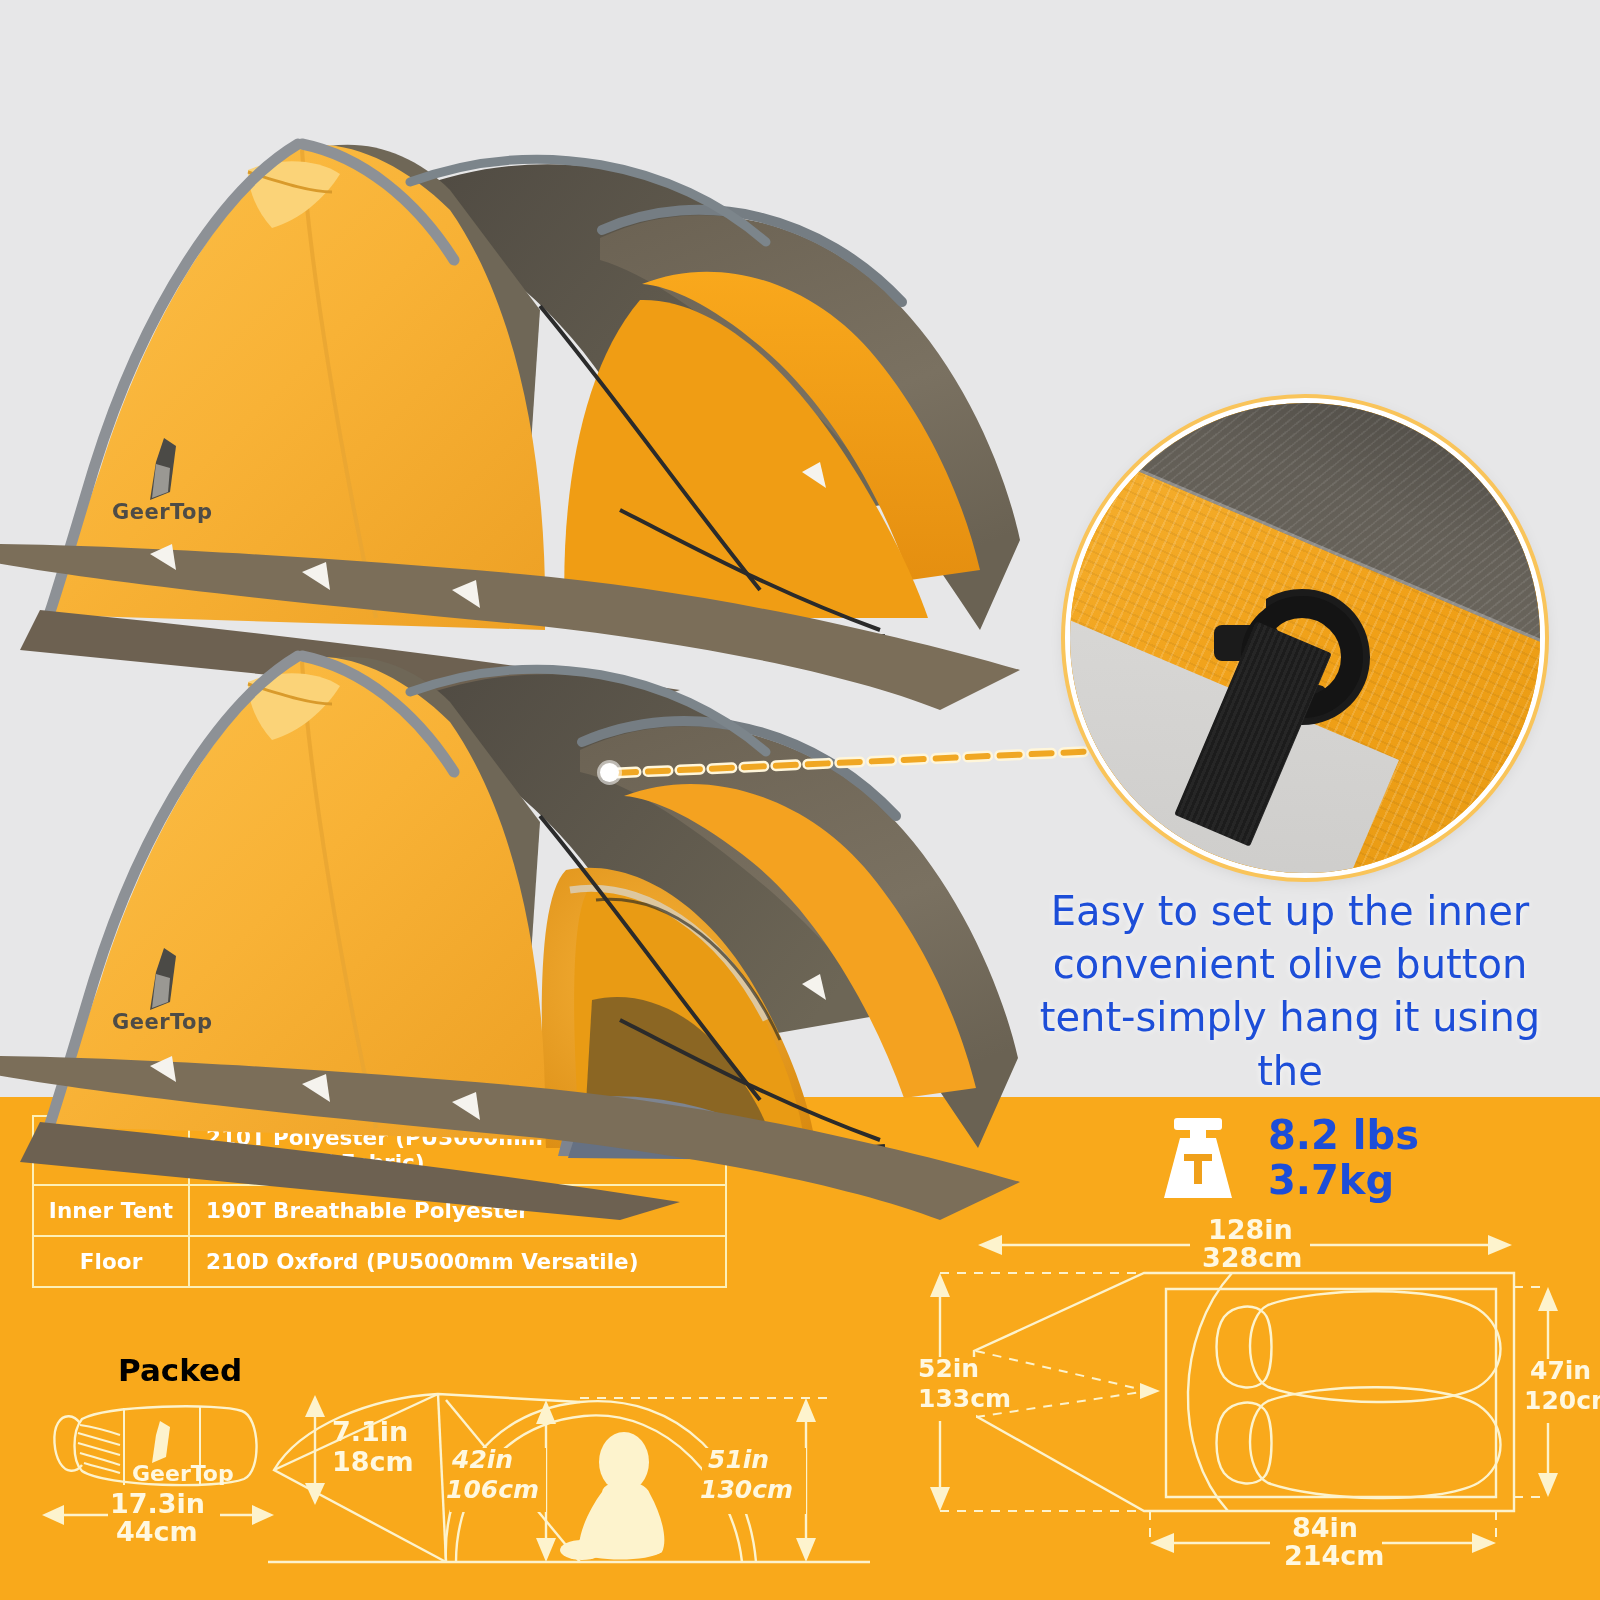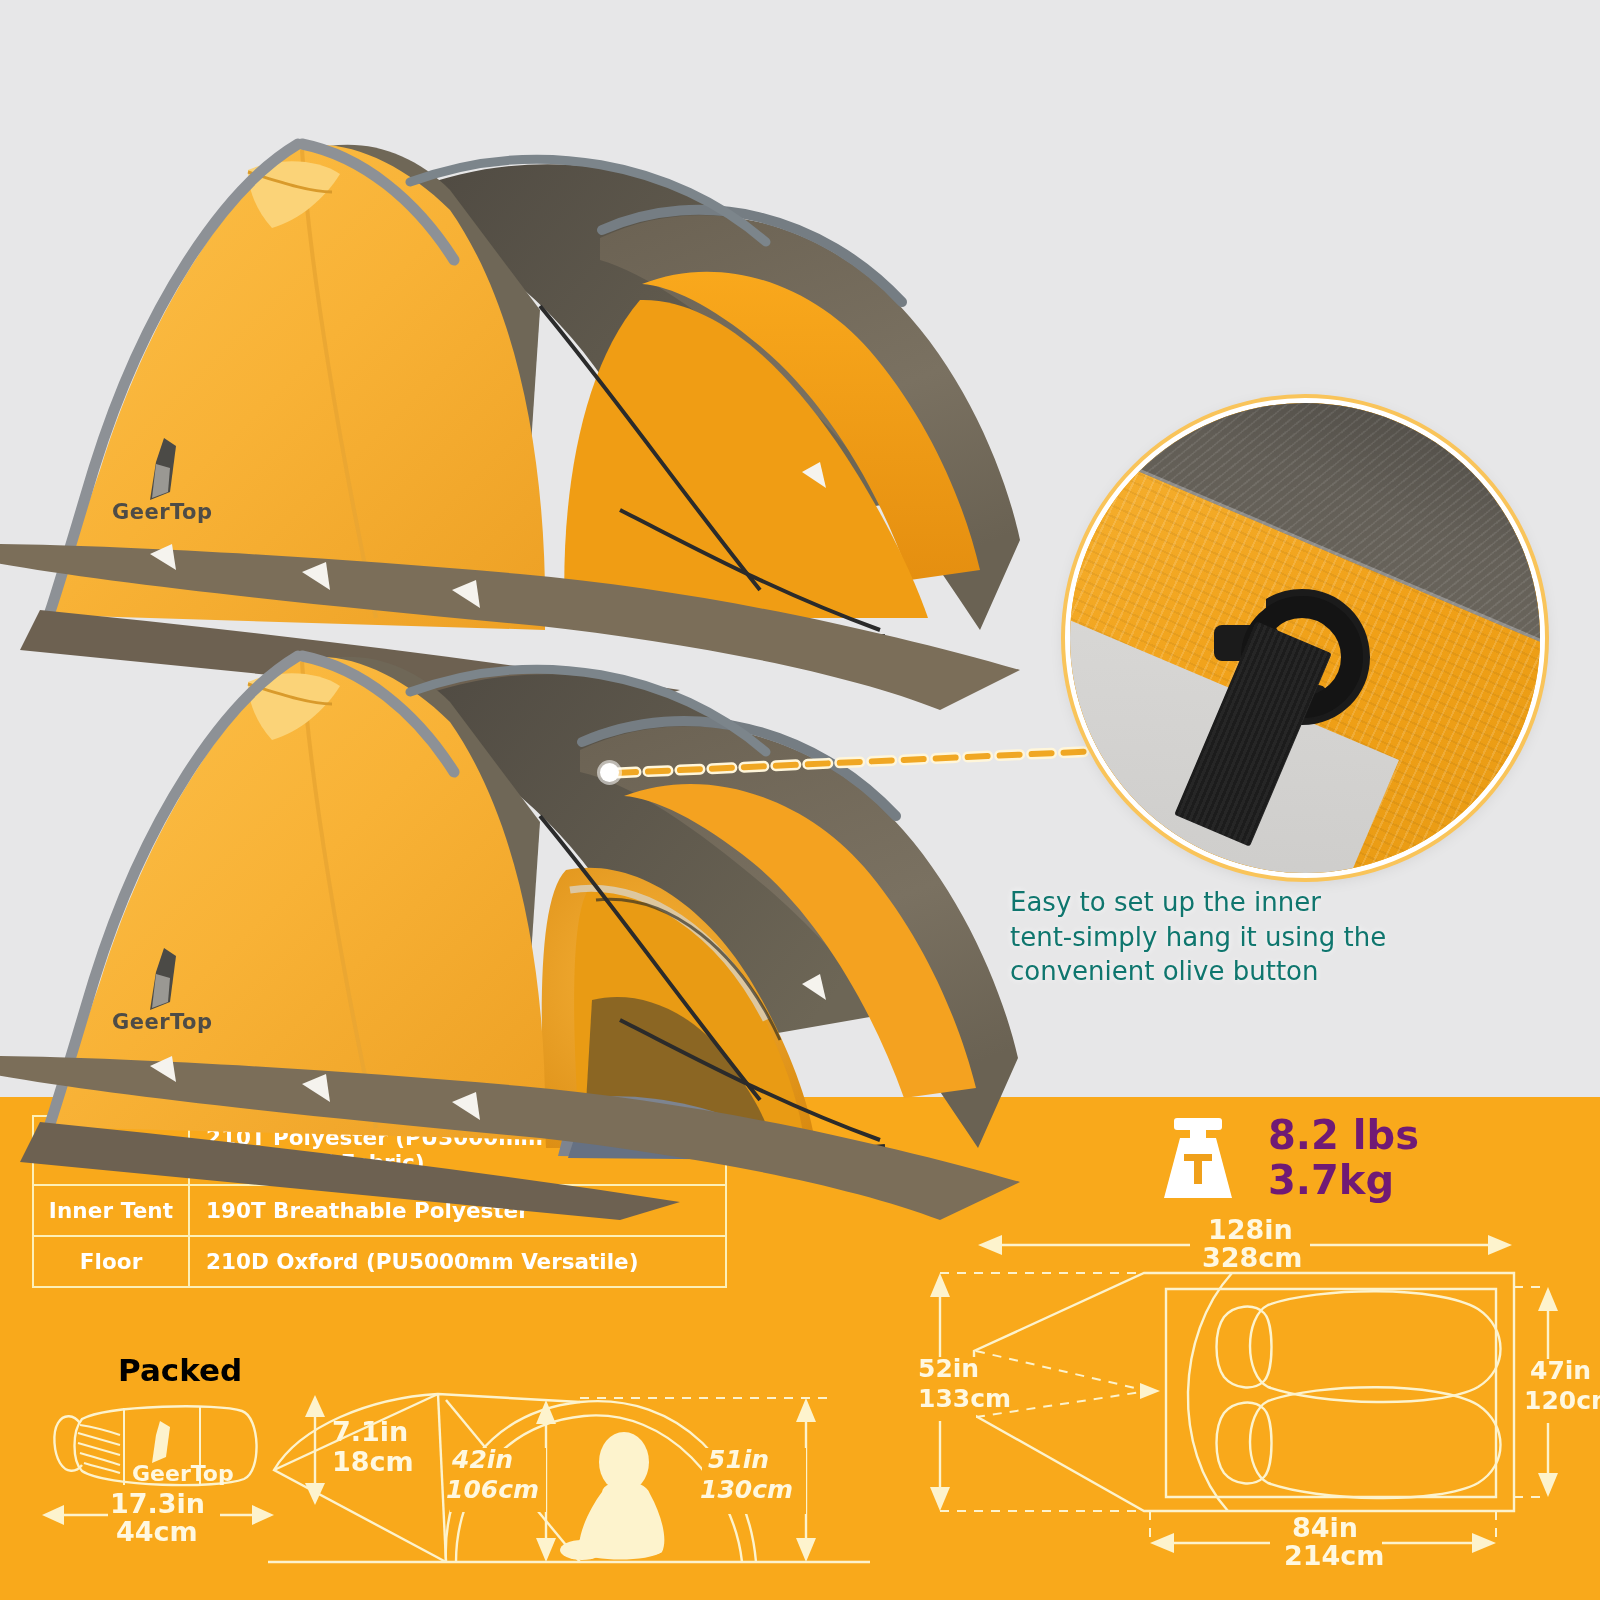--- a/index.html
+++ b/index.html
@@ -103,23 +103,24 @@
   #connector .dot {
     position:absolute; left:0; top:28px; width:19px; height:19px;
     border-radius:50%; background:#fff;
     box-shadow: 0 0 0 3px rgba(255,255,255,0.55);
   }
 
   
   #caption {
     position: absolute; left: 1010px; top: 885px;
     width: 560px;
-    color: #0f766e;
+    text-align: center;
+    color: #1d4ed8;
     font-family: "DejaVu Sans", sans-serif;
-    font-size: 26px;
+    font-size: 40px;
     line-height: 1.33;
     z-index: 26;
     text-shadow: 0 0 6px rgba(255,255,255,0.9);
   }
 
   
   #spec-table {
     position: absolute; left: 32px; top: 18px;
     width: 695px;
     border-collapse: collapse;
@@ -139,21 +140,21 @@
   }
   #spec-table td.v { padding-left: 16px; }
 
   
   #weight {
     position: absolute; left: 1150px; top: 1110px;
     display: flex; align-items: center; gap: 22px;
     z-index: 5;
   }
   #weight .wtext {
-    color: #701a75;
+    color: #1d4ed8;
     font-family: "DejaVu Sans", sans-serif;
     font-weight: bold;
     font-size: 40px;
     line-height: 1.12;
   }
 
   
   .diagram { position:absolute; }
   .diagram svg { display:block; overflow: visible; }
   .dlabel {
@@ -499,17 +500,17 @@
   <div id="connector">
     <div class="dot"></div>
     <svg width="500" height="70" viewBox="0 0 500 70">
       <path d="M16,38 L500,16" fill="none" stroke="#fff6da" stroke-width="11" stroke-linecap="round" stroke-dasharray="20 12"></path>
       <path d="M16,38 L500,16" fill="none" stroke="#f0a723" stroke-width="6" stroke-linecap="round" stroke-dasharray="20 12"></path>
     </svg>
   </div>
 
   <div id="caption">
     <div>Easy to set up the inner</div>
+    <div>convenient olive button</div>
     <div>tent-simply hang it using the</div>
-    <div>convenient olive button</div>
   </div>
 
 </div>
 
 </body></html>

